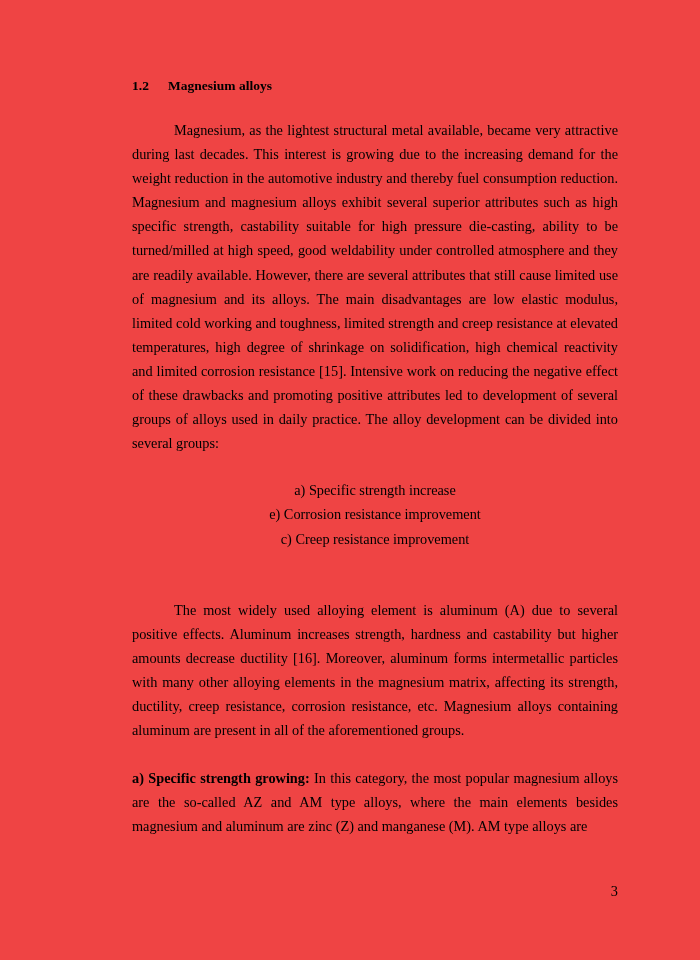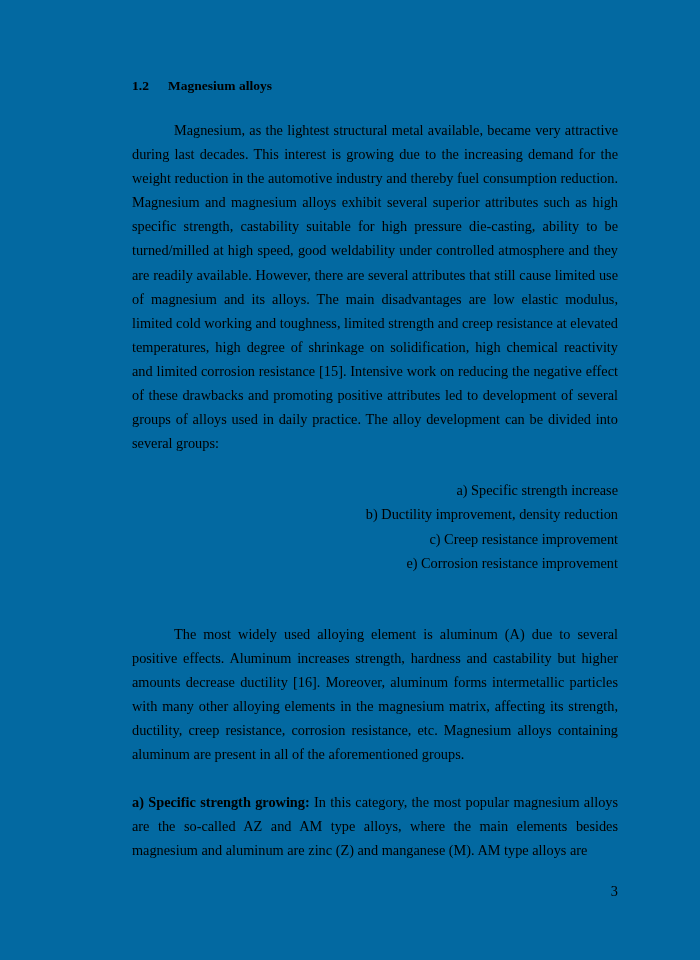--- a/index.html
+++ b/index.html
@@ -8,21 +8,21 @@
     background: #ffffff;
   }
   body {
     font-family: "Liberation Serif", "DejaVu Serif", serif;
     color: #000000;
   }
   .page {
     position: relative;
     width: 700px;
     height: 960px;
-    background: #0369a1;
+    background: #ef4444;
     overflow: hidden;
     box-sizing: border-box;
   }
   .content {
     position: absolute;
     left: 132px;
     top: 78px;
     width: 486px;
   }
   .section-heading {
@@ -52,21 +52,21 @@
   .gap-list-before { height: 23px; }
   .gap-list-after { height: 23px; }
   .list {
     margin: 0;
     padding: 0;
     list-style: none;
   }
   .list-item {
     font-size: 14.3px;
     line-height: 24.1px;
-    text-align: right;
+    text-align: center;
     margin: 0;
     white-space: nowrap;
   }
   .lead-in {
     font-weight: bold;
   }
   .page-number {
     position: absolute;
     left: 132px;
     width: 486px;
@@ -88,23 +88,22 @@
     </h2>
 
     <div class="gap-heading-to-body"></div>
 
     <p class="para indented">Magnesium, as the lightest structural metal available, became very attractive during last decades. This interest is growing due to the increasing demand for the weight reduction in the automotive industry and thereby fuel consumption reduction. Magnesium and magnesium alloys exhibit several superior attributes such as high specific strength, castability suitable for high pressure die-casting, ability to be turned/milled at high speed, good weldability under controlled atmosphere and they are readily available. However, there are several attributes that still cause limited use of magnesium and its alloys. The main disadvantages are low elastic modulus, limited cold working and toughness, limited strength and creep resistance at elevated temperatures, high degree of shrinkage on solidification, high chemical reactivity and limited corrosion resistance [15]. Intensive work on reducing the negative effect of these drawbacks and promoting positive attributes led to development of several groups of alloys used in daily practice. The alloy development can be divided into several groups:</p>
 
     <div class="gap-list-before"></div>
 
     <ul class="list">
       <li class="list-item">a) Specific strength increase</li>
-      <li class="list-item">b) Ductility improvement, density reduction</li>
+      <li class="list-item">e) Corrosion resistance improvement</li>
       <li class="list-item">c) Creep resistance improvement</li>
-      <li class="list-item">e) Corrosion resistance improvement</li>
     </ul>
 
     <div class="gap-list-after"></div>
 
 
     <div class="gap-para"></div>
 
     <p class="para indented">The most widely used alloying element is aluminum (A) due to several positive effects. Aluminum increases strength, hardness and castability but higher amounts decrease ductility [16]. Moreover, aluminum forms intermetallic particles with many other alloying elements in the magnesium matrix, affecting its strength, ductility, creep resistance, corrosion resistance, etc. Magnesium alloys containing aluminum are present in all of the aforementioned groups.</p>
 
     <div class="gap-para"></div>

